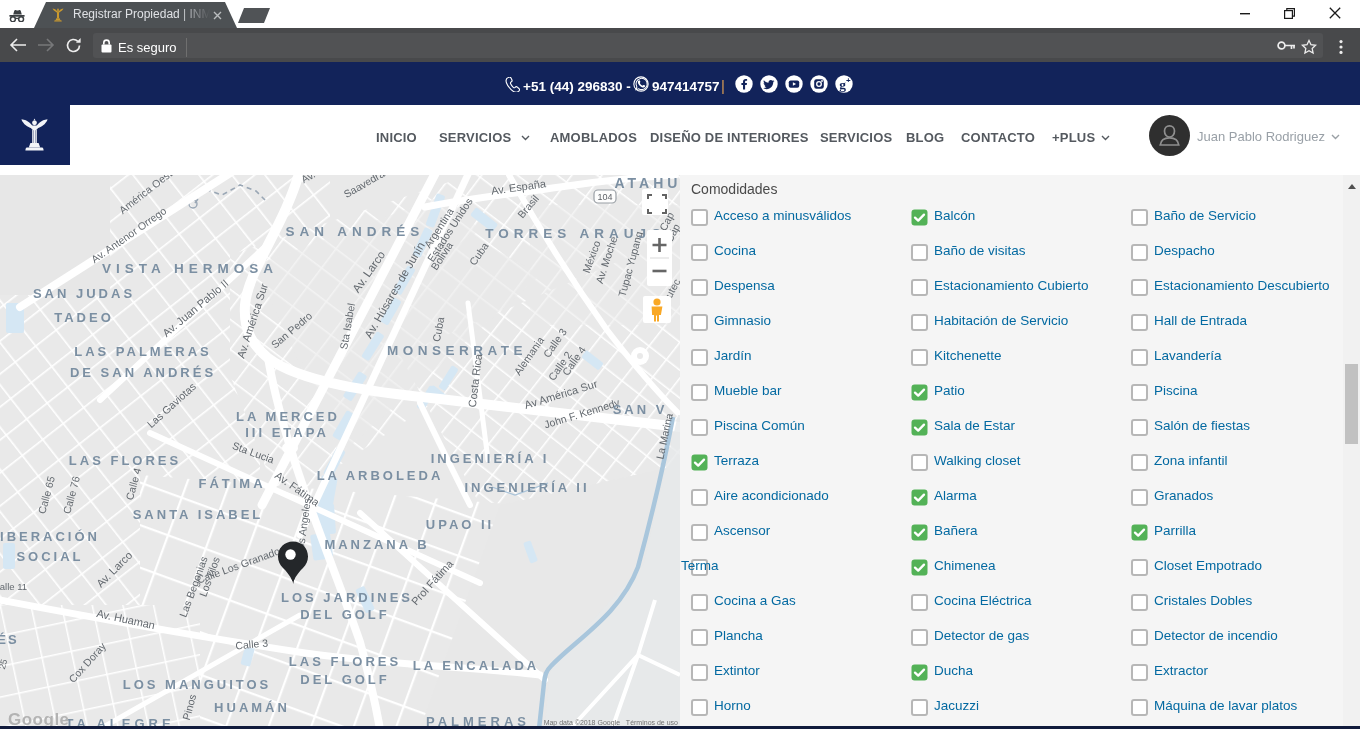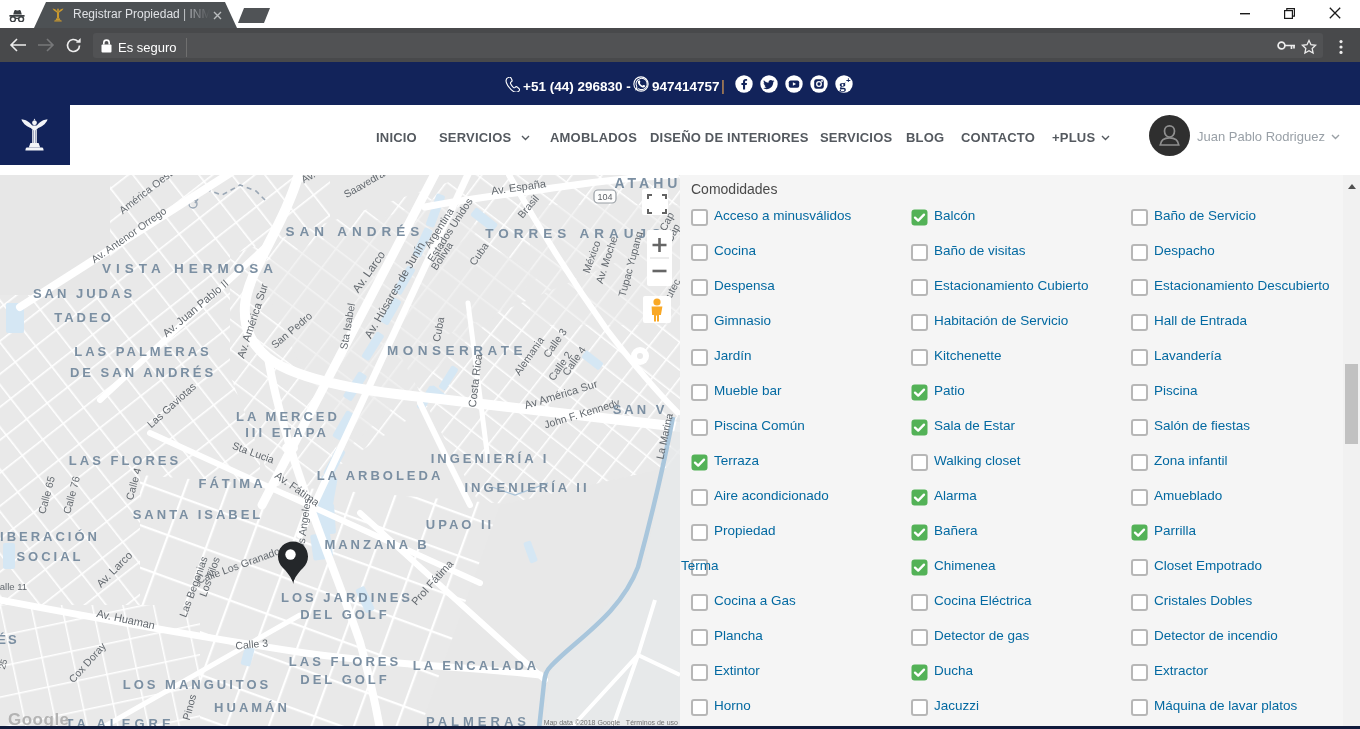--- a/index.html
+++ b/index.html
@@ -402,21 +402,21 @@
         <rect x="0.5" y="0.5" width="16" height="16" rx="3" fill="#53b257"></rect>
         <path d="M4 8.6 L7.2 11.6 L13 5.6" stroke="#fff" stroke-width="2.3" fill="none" stroke-linecap="round" stroke-linejoin="round"></path>
       </svg>
 </div>
 <div class="cbl" style="left:714px;top:453px">Terraza</div>
 <div class="cb" style="left:691px;top:489px">
 </div>
 <div class="cbl" style="left:714px;top:488px">Aire acondicionado</div>
 <div class="cb" style="left:691px;top:524px">
 </div>
-<div class="cbl" style="left:714px;top:523px">Propiedad</div>
+<div class="cbl" style="left:714px;top:523px">Ascensor</div>
 <div class="cb" style="left:691px;top:559px">
 </div>
 <div class="cbl" style="left:681px;top:558px">Terma</div>
 <div class="cb" style="left:691px;top:594px">
 </div>
 <div class="cbl" style="left:714px;top:593px">Cocina a Gas</div>
 <div class="cb" style="left:691px;top:629px">
 </div>
 <div class="cbl" style="left:714px;top:628px">Plancha</div>
 <div class="cb" style="left:691px;top:664px">
@@ -517,21 +517,21 @@
 </div>
 <div class="cbl" style="left:1154px;top:383px">Piscina</div>
 <div class="cb" style="left:1131px;top:419px">
 </div>
 <div class="cbl" style="left:1154px;top:418px">Salón de fiestas</div>
 <div class="cb" style="left:1131px;top:454px">
 </div>
 <div class="cbl" style="left:1154px;top:453px">Zona infantil</div>
 <div class="cb" style="left:1131px;top:489px">
 </div>
-<div class="cbl" style="left:1154px;top:488px">Amueblado</div>
+<div class="cbl" style="left:1154px;top:488px">Granados</div>
 <div class="cb on" style="left:1131px;top:524px">
 <svg viewBox="0 0 17 17" width="17" height="17">
         <rect x="0.5" y="0.5" width="16" height="16" rx="3" fill="#53b257"></rect>
         <path d="M4 8.6 L7.2 11.6 L13 5.6" stroke="#fff" stroke-width="2.3" fill="none" stroke-linecap="round" stroke-linejoin="round"></path>
       </svg>
 </div>
 <div class="cbl" style="left:1154px;top:523px">Parrilla</div>
 <div class="cb" style="left:1131px;top:559px">
 </div>
 <div class="cbl" style="left:1154px;top:558px">Closet Empotrado</div>

